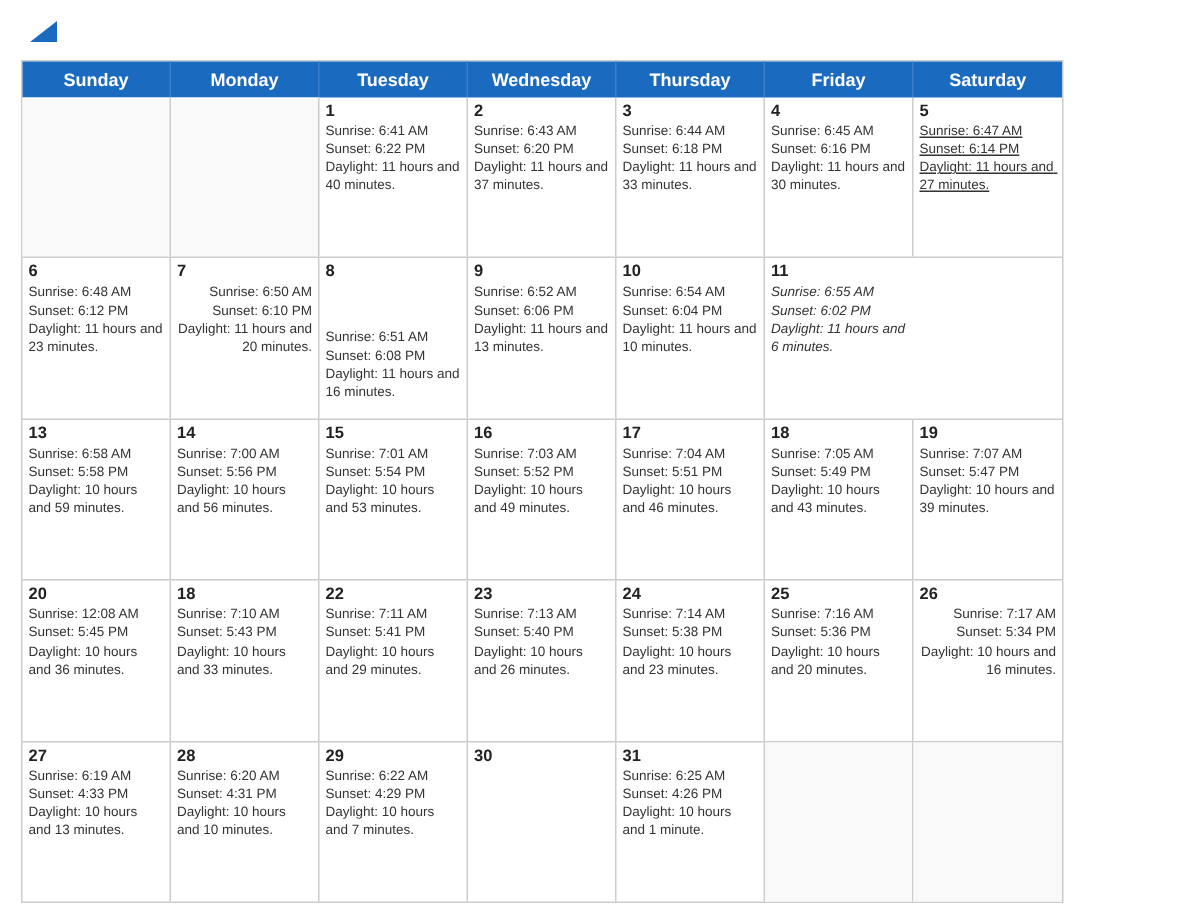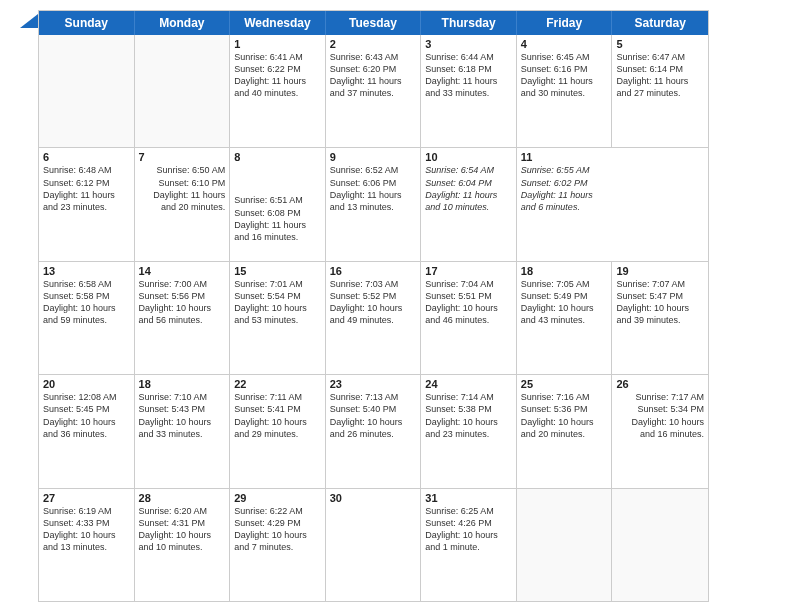--- a/index.html
+++ b/index.html
@@ -7,21 +7,21 @@
       font-family: Arial, sans-serif;
       background: #fff;
       width: 792px;
       height: 612px;
       overflow: hidden;
     }
     .page {
       width: 723px;
       height: 612px;
       display: flex;
-      flex-direction: row;
+      flex-direction: column;
       padding: 10px 14px 10px 14px;
     }
     .header {
       display: flex;
       justify-content: space-between;
       align-items: flex-start;
       margin-bottom: 8px;
     }
     .logo {
       display: flex;
@@ -124,22 +124,22 @@
     <div class="title-block">
       <div class="month-title"></div>
       <div class="location-title"></div>
     </div>
   </div>
 
   <div class="calendar">
     <div class="cal-header-row">
     <div class="cal-header-cell">Sunday</div>
         <div class="cal-header-cell">Monday</div>
+        <div class="cal-header-cell">Tuesday</div>
         <div class="cal-header-cell">Wednesday</div>
-        <div class="cal-header-cell">Tuesday</div>
         <div class="cal-header-cell">Thursday</div>
         <div class="cal-header-cell">Friday</div>
         <div class="cal-header-cell">Saturday</div>
       </div>
     <div class="cal-body">
     <div class="cal-row">
           <div class="cal-cell empty"></div>
           <div class="cal-cell empty"></div>
           <div class="cal-cell">
             <span class="day-num">1</span>
@@ -160,21 +160,21 @@
 Daylight: 11 hours and 33 minutes.</div>
           </div>
           <div class="cal-cell">
             <span class="day-num">4</span>
             <div class="cell-text" style="white-space: pre-wrap;">Sunrise: 6:45 AM
 Sunset: 6:16 PM
 Daylight: 11 hours and 30 minutes.</div>
           </div>
           <div class="cal-cell">
             <span class="day-num">5</span>
-            <div class="cell-text" style="white-space: pre-wrap;">Sunrise: 6:47 AM
+            <div class="cell-text" style="white-space: pre-wrap; text-decoration: underline;">Sunrise: 6:47 AM
 Sunset: 6:14 PM
 Daylight: 11 hours and 27 minutes.</div>
           </div>
         </div>
         <div class="cal-row">
           <div class="cal-cell">
             <span class="day-num">6</span>
             <div class="cell-text" style="white-space: pre-wrap;">Sunrise: 6:48 AM
 Sunset: 6:12 PM
 Daylight: 11 hours and 23 minutes.</div>
@@ -192,21 +192,21 @@
 Daylight: 11 hours and 16 minutes.</div>
           </div>
           <div class="cal-cell">
             <span class="day-num">9</span>
             <div class="cell-text" style="white-space: pre-wrap;">Sunrise: 6:52 AM
 Sunset: 6:06 PM
 Daylight: 11 hours and 13 minutes.</div>
           </div>
           <div class="cal-cell">
             <span class="day-num">10</span>
-            <div class="cell-text" style="white-space: pre-wrap; font-style: italic;">Sunrise: 6:54 AM
+            <div class="cell-text" style="white-space: pre-wrap;">Sunrise: 6:54 AM
 Sunset: 6:04 PM
 Daylight: 11 hours and 10 minutes.</div>
           </div>
           <div class="cal-cell">
             <span class="day-num">11</span>
             <div class="cell-text" style="white-space: pre-wrap; font-style: italic;">Sunrise: 6:55 AM
 Sunset: 6:02 PM
 Daylight: 11 hours and 6 minutes.</div>
           </div>
         </div>

